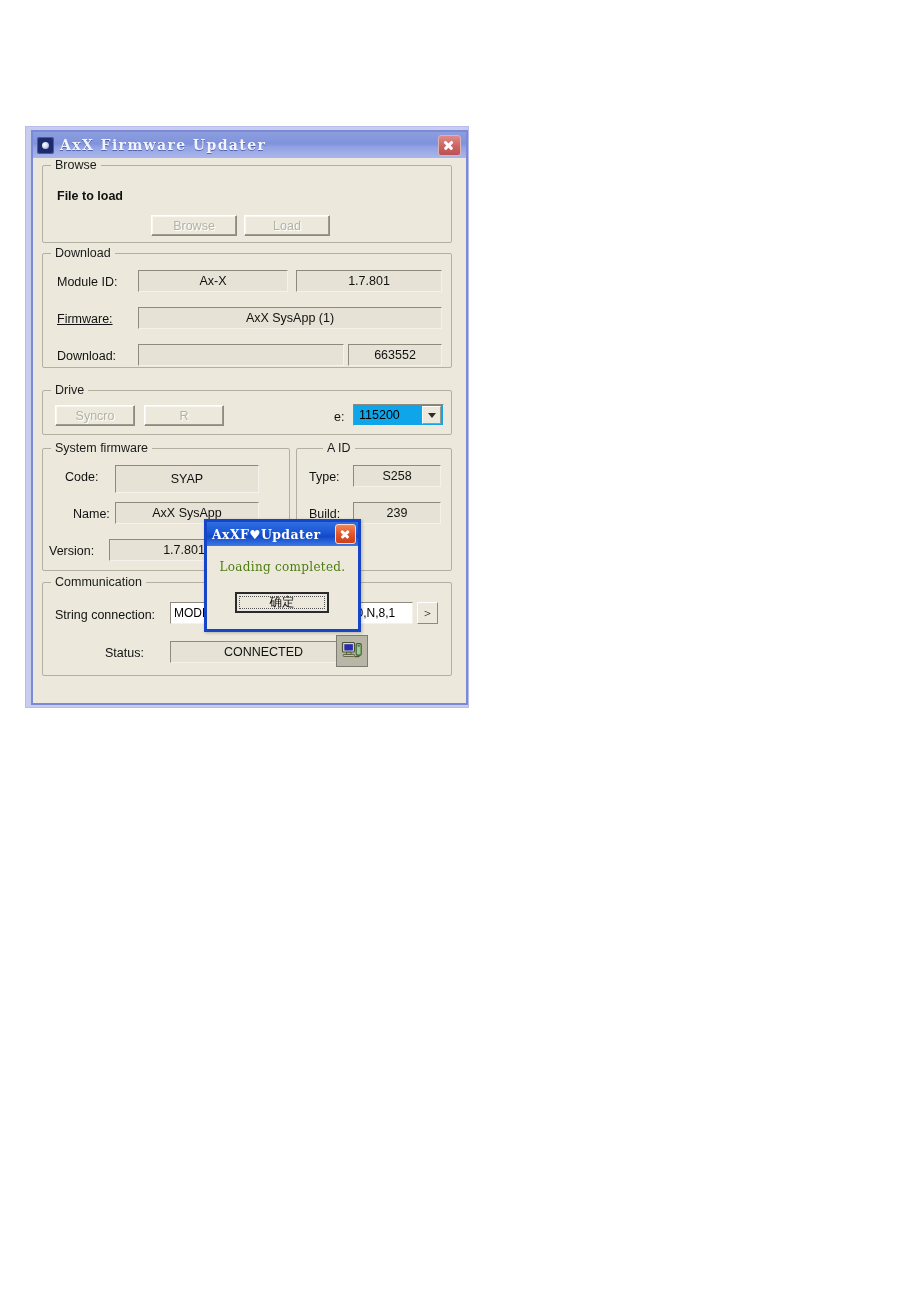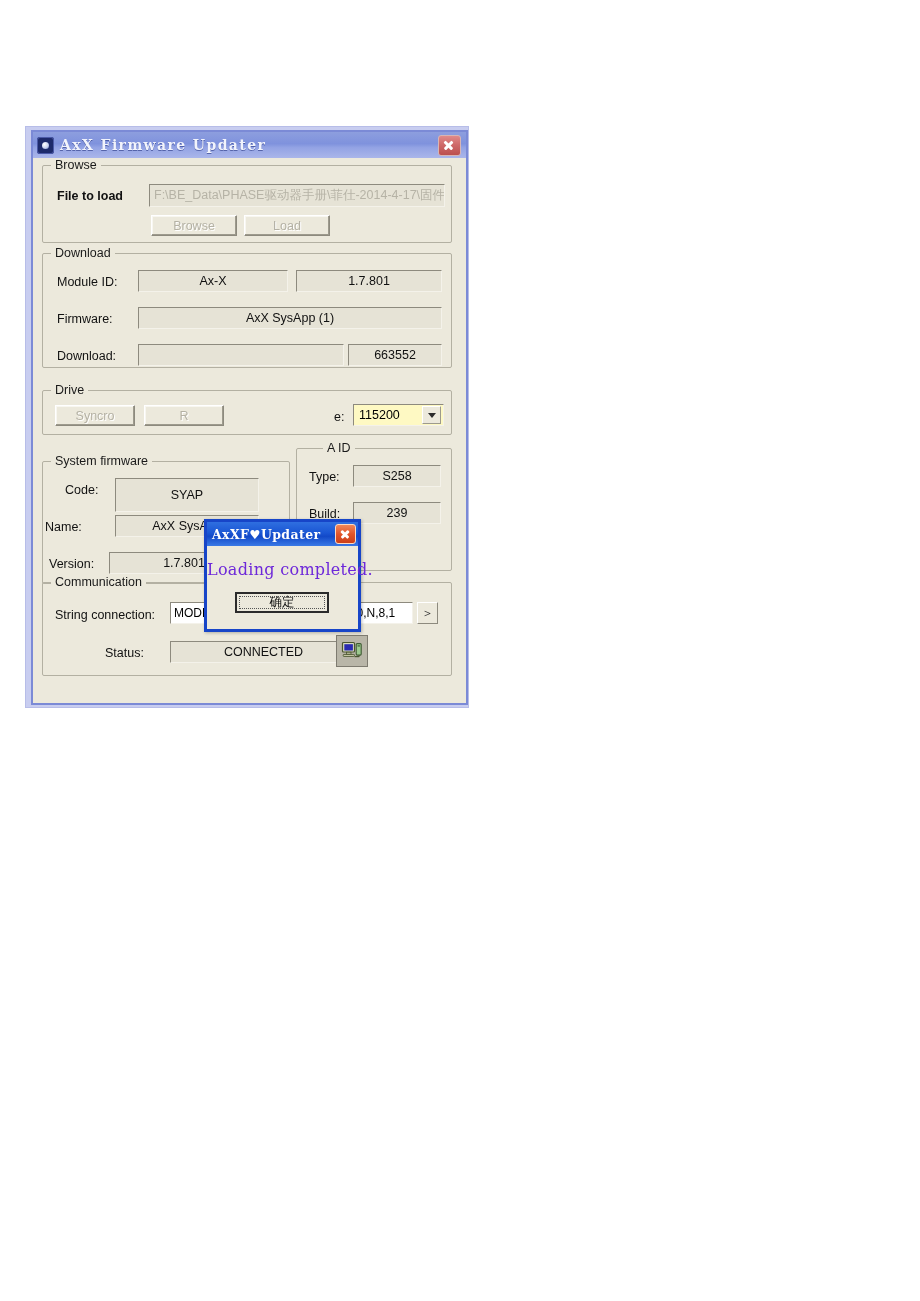--- a/index.html
+++ b/index.html
@@ -175,21 +175,21 @@
     font-size: 12.5px;
     color: #111111;
     white-space: nowrap;
   }
   .btn.disabled { color: #b4b1a4; text-shadow: 1px 1px 0 #ffffff; }
 
   
   #baud-combo {
     position: absolute;
     box-sizing: border-box;
-    background: #fef9c3;
+    background: #0ea5e9;
     border-top: 1px solid #8d8a7e;
     border-left: 1px solid #8d8a7e;
     border-right: 1px solid #f4f2ea;
     border-bottom: 1px solid #f4f2ea;
     display: flex;
     align-items: center;
   }
   #baud-value {
     flex: 1 1 auto;
     padding-left: 5px;
@@ -288,23 +288,23 @@
     position: relative;
     height: calc(100% - 24px);
     background: #ece9dc;
   }
   #modal-message {
     position: absolute;
     top: 14px;
     left: 0; right: 0;
     text-align: center;
     font-family: "DejaVu Serif", serif;
-    font-size: 16px;
+    font-size: 12px;
     letter-spacing: .3px;
-    color: #6d28d9;
+    color: #4d7c0f;
     white-space: nowrap;
   }
   #modal-ok {
     position: absolute;
     left: 28px;
     top: 46px;
     width: 94px;
     height: 21px;
     box-sizing: border-box;
     background: #ece9dc;
@@ -333,35 +333,34 @@
     <div id="title-close"></div>
   </div>
 
   <div id="client">
 
     <div class="group" style="left:9px; top:7px; width:410px; height:78px;">
       <span class="grp-title">Browse</span>
 
       <span class="lbl bold" style="left:14px; top:22px;">File to load</span>
 
-      <div class="field left disabled-text" style="left:106px; top:18px; width:296px; height:23px;">F:\BE_Data\PHASE驱动器手册\菲仕-2014-4-17\固件</div>
 
       <div class="btn disabled" style="left:108px; top:49px; width:86px; height:21px;">Browse</div>
 
       <div class="btn disabled" style="left:201px; top:49px; width:86px; height:21px;">Load</div>
     </div>
 
     <div class="group" style="left:9px; top:95px; width:410px; height:115px;">
       <span class="grp-title">Download</span>
 
       <span class="lbl" style="left:14px; top:20px;">Module ID:</span>
       <div class="field" style="left:95px; top:16px; width:150px; height:22px;">Ax-X</div>
       <div class="field" style="left:253px; top:16px; width:146px; height:22px;">1.7.801</div>
 
-      <span class="lbl" style="left:14px; top:57px;">Firmware:</span>
+      <span class="lbl" style="left:14px; top:57px;text-decoration:underline;">Firmware:</span>
       <div class="field" style="left:95px; top:53px; width:304px; height:22px;">AxX SysApp (1)</div>
 
       <span class="lbl" style="left:14px; top:94px;">Download:</span>
       <div class="field" style="left:95px; top:90px; width:206px; height:22px;"></div>
       <div class="field" style="left:305px; top:90px; width:94px; height:22px;">663552</div>
     </div>
 
     <div class="group" style="left:9px; top:232px; width:410px; height:45px;">
       <span class="grp-title">Drive</span>
 
@@ -372,27 +371,27 @@
       <span class="lbl" style="left:291px; top:18px;">e:</span>
 
       <div id="baud-combo" style="left:310px; top:13px; width:91px; height:22px;">
         <span id="baud-value">115200</span>
         <span id="baud-arrow">
             <i class="caret"></i>
           </span>
       </div>
     </div>
 
-    <div class="group" style="left:9px; top:290px; width:248px; height:123px;margin-top:13px;">
+    <div class="group" style="left:9px; top:290px; width:248px; height:123px;">
       <span class="grp-title">System firmware</span>
 
       <span class="lbl" style="left:22px; top:20px;">Code:</span>
-      <div class="field" style="left:72px; top:16px; width:144px; height:34px;">SYAP</div>
-
-      <span class="lbl" style="left:2px; top:57px;">Name:</span>
+      <div class="field" style="left:72px; top:16px; width:144px; height:28px;">SYAP</div>
+
+      <span class="lbl" style="left:30px; top:57px;">Name:</span>
       <div class="field" style="left:72px; top:53px; width:144px; height:22px;">AxX SysApp</div>
 
       <span class="lbl" style="left:6px; top:94px;">Version:</span>
       <div class="field" style="left:66px; top:90px; width:150px; height:22px;">1.7.801</div>
     </div>
 
     <div class="group" style="left:263px; top:290px; width:156px; height:123px;">
       <span class="grp-title" style="left:26px;">A ID</span>
 
       <span class="lbl" style="left:12px; top:20px;">Type:</span>

